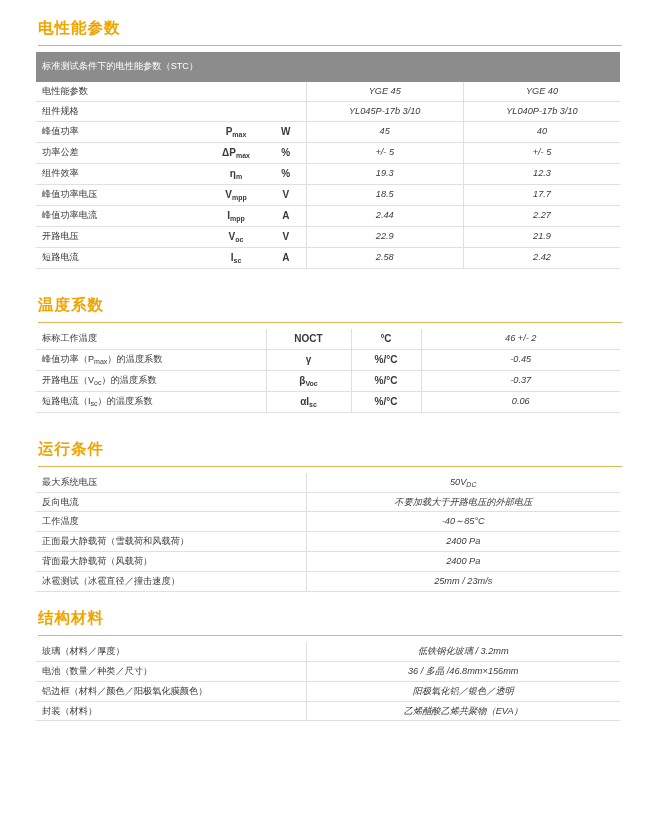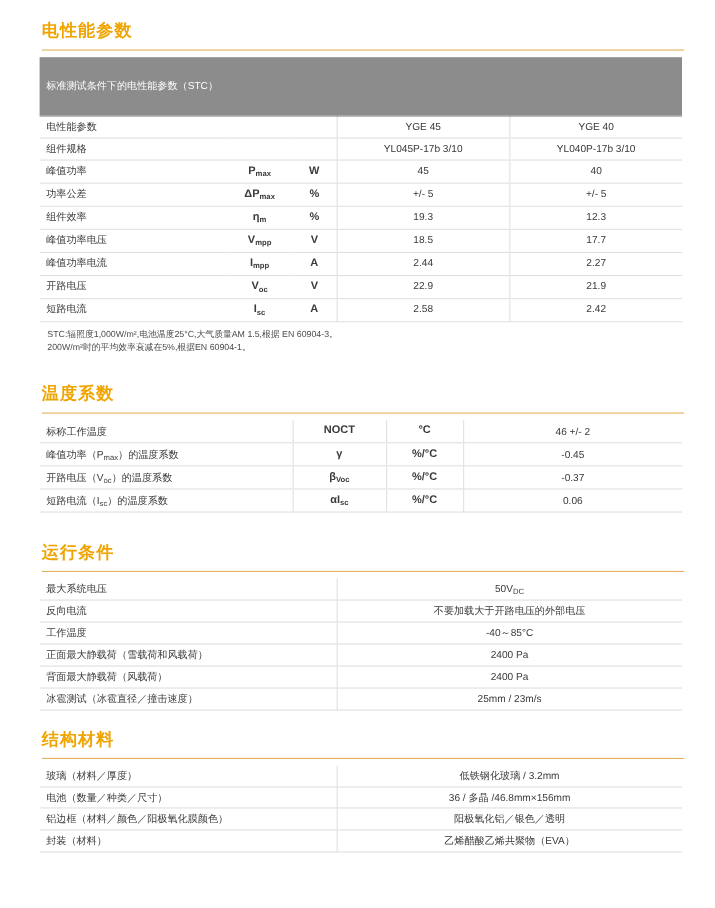--- a/index.html
+++ b/index.html
@@ -38,27 +38,27 @@
     border-bottom: 1px solid #e0e0e0;
     padding: 3px 6px;
     vertical-align: middle;
     font-weight: normal;
     line-height: 1.4;
   }
   .hdr-bar td {
     background: #8c8c8c;
     color: #ffffff;
     font-size: 9.2px;
-    padding: 20px 6px;
+    padding: 8px 6px;
     border-bottom: 1px solid #8c8c8c;
   }
   .lbl { width: 170px; }
   .sym { width: 60px; text-align: center; font-weight: bold; font-size: 10px; }
   .unit { width: 40px; text-align: center; font-weight: bold; font-size: 10px; }
-  .val { text-align: center; }
+  .val { text-align: center; font-style: italic; }
   .vsep { border-left: 1px solid #e0e0e0; }
   .vsep-r { border-right: 1px solid #e0e0e0; }
   .modelname { text-align: center; }
   sub { font-size: 7px; vertical-align: baseline; position: relative; bottom: -2px; }
   .note {
     font-size: 8px;
     color: #4a4a4a;
     line-height: 1.55;
     margin: 5px 0 0 7px;
   }
@@ -142,24 +142,20 @@
       </tr>
       <tr>
         <td class="lbl">短路电流</td>
         <td class="sym"><span>I</span><sub>sc</sub></td>
         <td class="unit vsep-r">A</td>
         <td class="val">2.58</td>
         <td class="val vsep">2.42</td>
       </tr>
     </tbody>
       </table>
-    <div class="note">
-      <div>STC:辐照度1,000W/m²,电池温度25°C,大气质量AM 1.5,根据 EN 60904-3。</div>
-      <div>200W/m²时的平均效率衰减在5%,根据EN 60904-1。</div>
-    </div>
   </div>
 
   <div class="section" style="margin-top:26px;">
     <div class="sec-title">温度系数</div>
     <div class="rule"></div>
     <table class="temp-tbl">
       <tbody>
           <tr>
         <td class="lbl">标称工作温度</td>
         <td class="sym vsep">NOCT</td>

